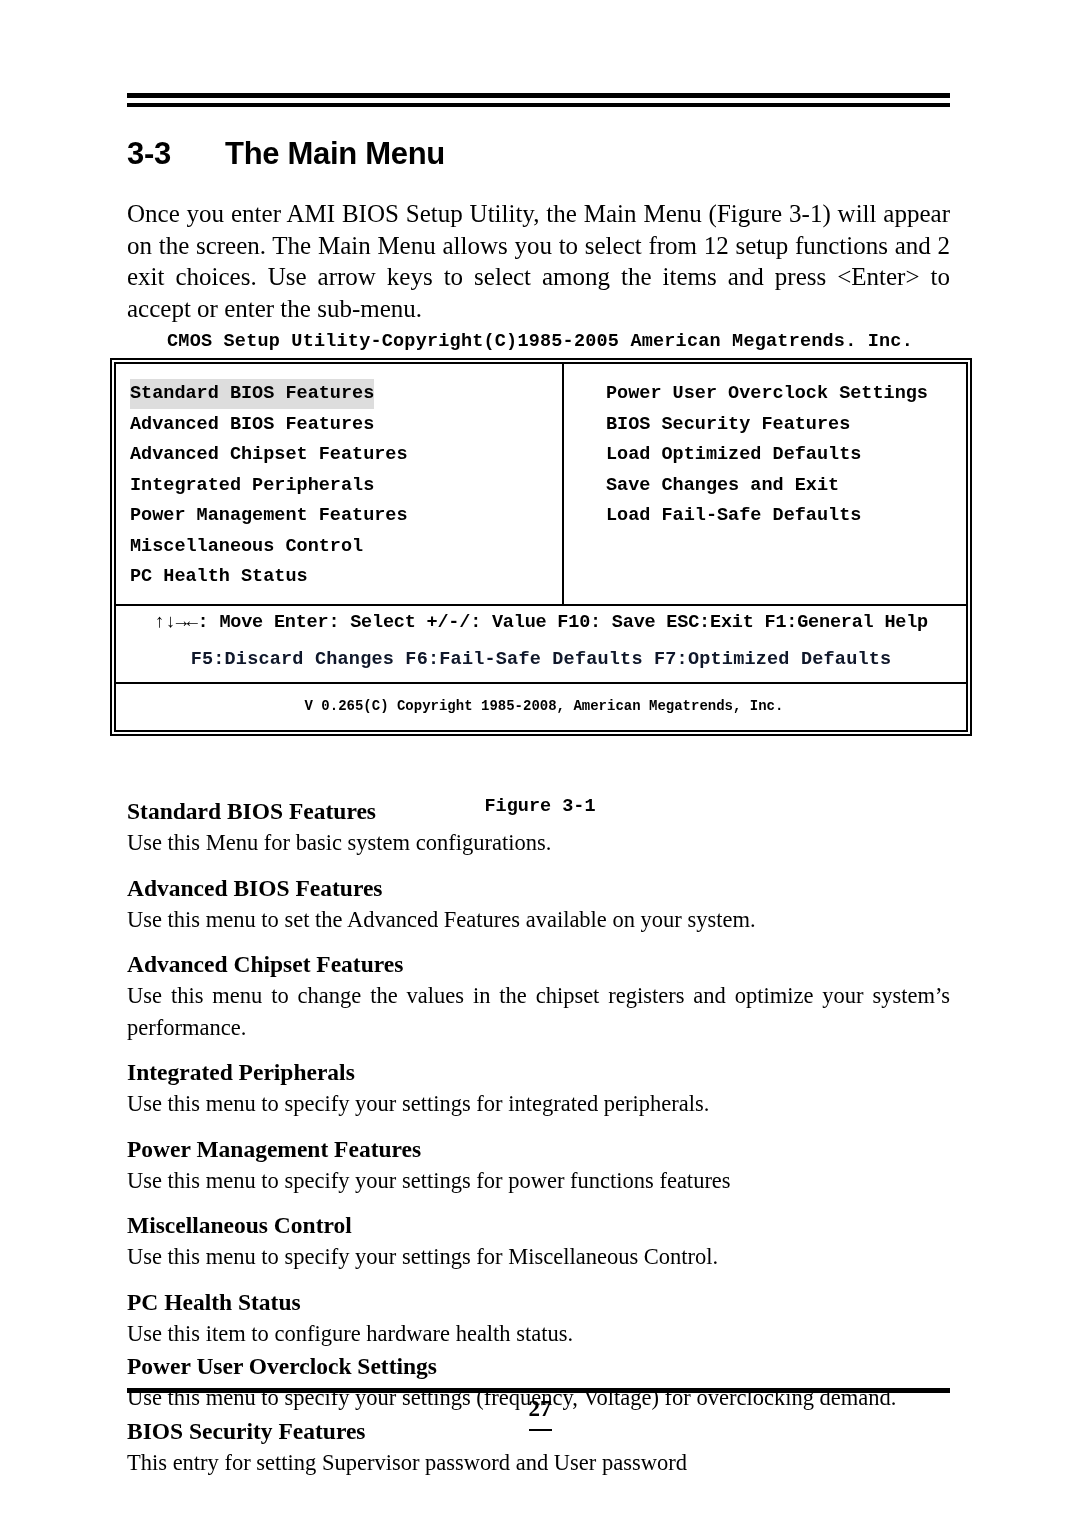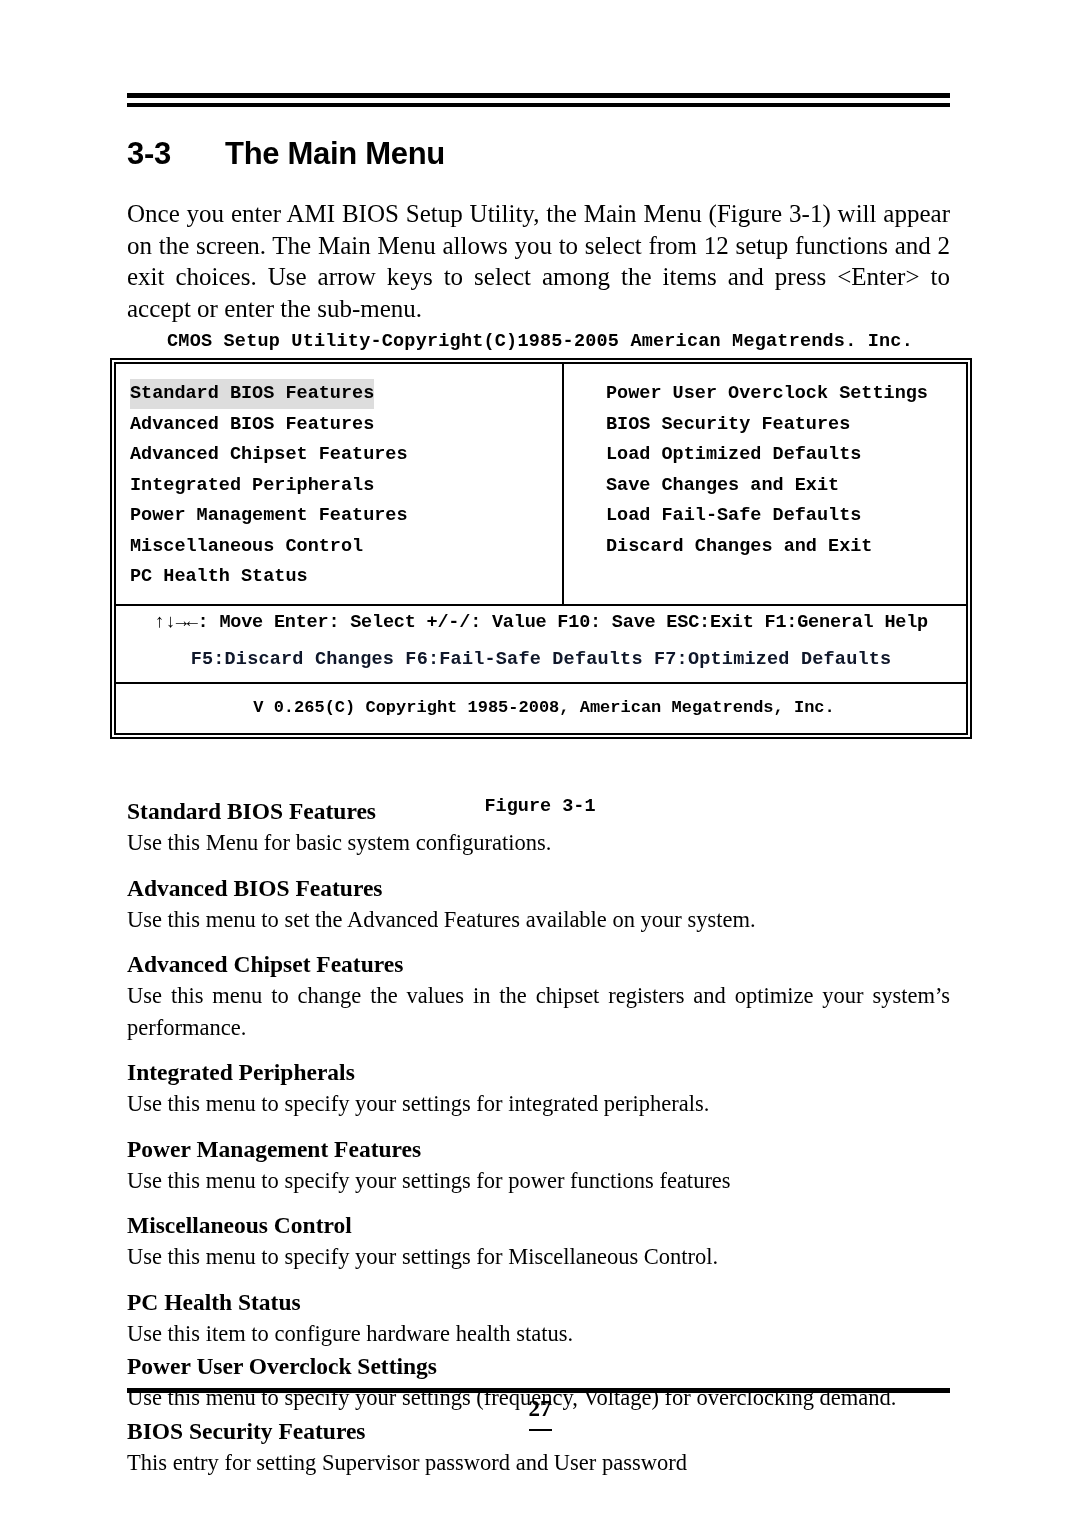--- a/index.html
+++ b/index.html
@@ -132,21 +132,21 @@
   .help-line.keys {
     color: #0f172a;
     margin-top: 16px;
     letter-spacing: 0.2px;
   }
 
   .bios-version {
     padding: 14px 0 16px 6px;
     font-family: "Liberation Mono", monospace;
     font-weight: bold;
-    font-size: 17px;
+    font-size: 14px;
     text-align: center;
     white-space: nowrap;
   }
 
   .fig-caption {
     position: absolute;
     left: 0;
     top: 748px;
     width: 1080px;
     text-align: center;
@@ -224,21 +224,20 @@
           <div class="menu-row"><span class="menu-item">Power Management Features</span></div>
           <div class="menu-row"><span class="menu-item">Miscellaneous Control</span></div>
           <div class="menu-row"><span class="menu-item">PC Health Status</span></div>
         </div>
         <div class="menu-col right">
           <div class="menu-row"><span class="menu-item">Power User Overclock Settings</span></div>
           <div class="menu-row"><span class="menu-item">BIOS Security Features</span></div>
           <div class="menu-row"><span class="menu-item">Load Optimized Defaults</span></div>
           <div class="menu-row"><span class="menu-item">Save Changes and Exit</span></div>
           <div class="menu-row"><span class="menu-item">Load Fail-Safe Defaults</span></div>
-          <div class="menu-row"><span class="menu-item">Discard Changes and Exit</span></div>
         </div>
       </div>
 
       <div class="bios-help">
         <div class="help-line">↑↓→←: Move  Enter: Select +/-/: Value F10: Save ESC:Exit F1:General Help</div>
         <div class="help-line keys">F5:Discard Changes  F6:Fail-Safe Defaults   F7:Optimized Defaults</div>
       </div>
 
       <div class="bios-version">V 0.265(C) Copyright 1985-2008, American Megatrends, Inc.</div>
 

